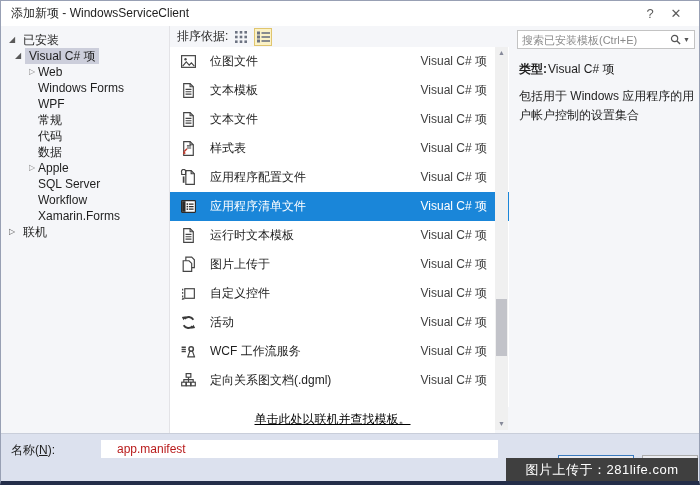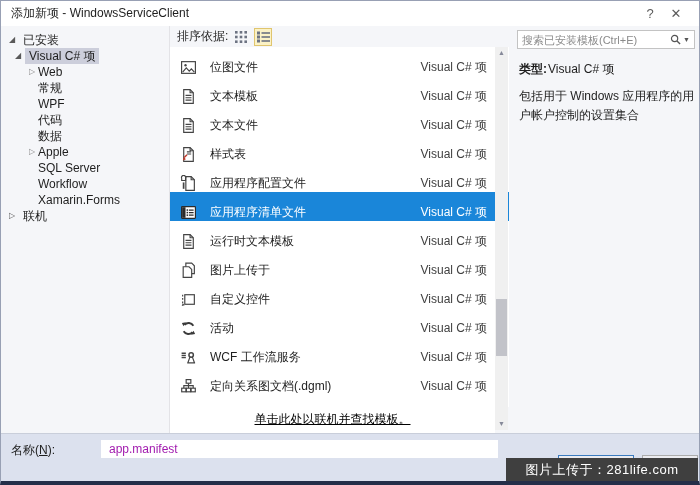--- a/index.html
+++ b/index.html
@@ -37,21 +37,21 @@
   .toolbar { position:absolute; top:0; left:0; right:0; height:21px; display:flex; align-items:center;
     padding-left:7px; font-size:12px; color:#1e1e1e; background:#f5f6f9; }
   .sort-select { width:120px; height:17px; margin-left:4px; background:#fff; border:1px solid #b3b3b3;
     display:flex; align-items:center; justify-content:space-between; padding:0 5px; font-size:12px; cursor:default; }
   .sort-caret { font-size:8px; color:#444; }
   .viewbtn { width:18px; height:18px; margin-left:4px; display:flex; align-items:center; justify-content:center; }
   .viewbtn.selected { background:#fbf2c6; border:1px solid #e0c56e; }
 
   
   .list { position:absolute; top:21px; left:0; right:0; bottom:26px; background:#fff; overflow:hidden; }
-  .list-row { height:29px; display:flex; align-items:flex-end; padding:0 22px 0 8px; font-size:12px; color:#1e1e1e; }
+  .list-row { height:29px; display:flex; align-items:center; padding:0 22px 0 8px; font-size:12px; color:#1e1e1e; }
   .li-icon { width:20px; height:18px; margin-right:12px; display:flex; align-items:center; justify-content:center; }
   .li-icon svg { width:17px; height:17px; }
   .li-label { flex:1; }
   .li-type { color:#414141; }
   .list-row.selected { background:#1a86d9; color:#fff; }
   .list-row.selected .li-type { color:#fff; }
 
   
   .vscroll { position:absolute; top:21px; right:1px; width:13px; bottom:3px; background:#f0f0f0; }
   .vs-arrow { position:absolute; left:0; width:13px; height:12px; text-align:center; font-size:7px;
@@ -74,21 +74,21 @@
   .type-line { margin:12px 0 9px 2px; }
   .type-line b { margin-right:1px; }
   .desc { margin-left:2px; width:176px; line-height:1.55; }
 
   
   .bottom-bar { position:absolute; left:0; right:0; bottom:0; height:48px; background:#dce1ee;
     border-top:1px solid #c9ceda; }
   .name-label { position:absolute; left:10px; top:8px; font-size:12px; color:#1e1e1e; }
   .name-label u { text-decoration:underline; }
   .name-input { position:absolute; left:100px; top:6px; width:397px; height:18px; border:none; outline:none;
-    background:#fff; font-size:12px; padding:0 8px; color:#a21caf;
+    background:#fff; font-size:12px; padding:0 16px; color:#b91c1c;
     font-family:"Liberation Sans","DejaVu Sans",sans-serif; }
   .btn { position:absolute; top:21px; height:24px; background:#ececf0; }
   .btn-add { left:557px; width:76px; border:1px solid #3b7bbf; }
   .btn-cancel { left:641px; width:56px; border:1px solid #acacac; }
   .watermark { position:absolute; left:505px; right:1px; top:24px; height:24px; background:#3f3f3f;
     color:#fff; font-size:13px; display:flex; align-items:center; justify-content:center;
     letter-spacing:0.5px; white-space:nowrap; }
 </style>
 </head>
 <body>
@@ -107,22 +107,23 @@
       <div class="trow lvl0">
         <span class="arrow">◢</span>
         <span class="tlabel">已安装</span>
       </div>
       <div class="trow root">
         <span class="arrow">◢</span>
         <span class="tlabel">Visual C# 项</span>
       </div>
       <div id="tree-children">
           <div class="trow lvl2"><span class="arrow">▷</span><span class="tlabel">Web</span></div>
+          <div class="trow lvl2"><span class="tlabel">Windows Forms</span></div>
+          <div class="trow lvl2"><span class="tlabel">WPF</span></div>
           <div class="trow lvl2"><span class="tlabel">常规</span></div>
-          <div class="trow lvl2"><span class="tlabel">WPF</span></div>
           <div class="trow lvl2"><span class="tlabel">代码</span></div>
           <div class="trow lvl2"><span class="tlabel">数据</span></div>
           <div class="trow lvl2"><span class="arrow">▷</span><span class="tlabel">Apple</span></div>
           <div class="trow lvl2"><span class="tlabel">SQL Server</span></div>
           <div class="trow lvl2"><span class="tlabel">Workflow</span></div>
           <div class="trow lvl2"><span class="tlabel">Xamarin.Forms</span></div>
         </div>
       <div class="trow lvl0">
         <span class="arrow">▷</span>
         <span class="tlabel">联机</span>

